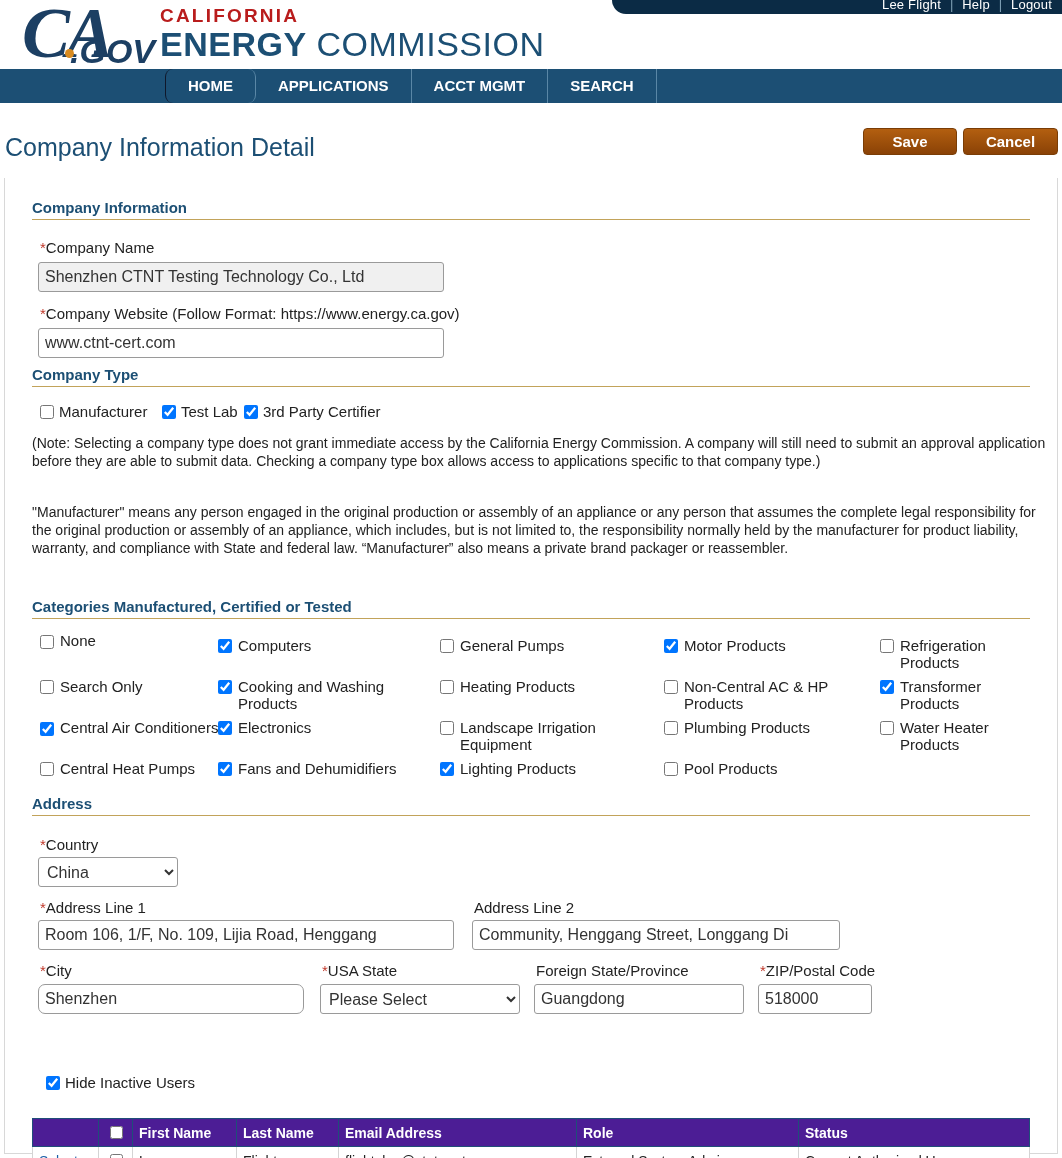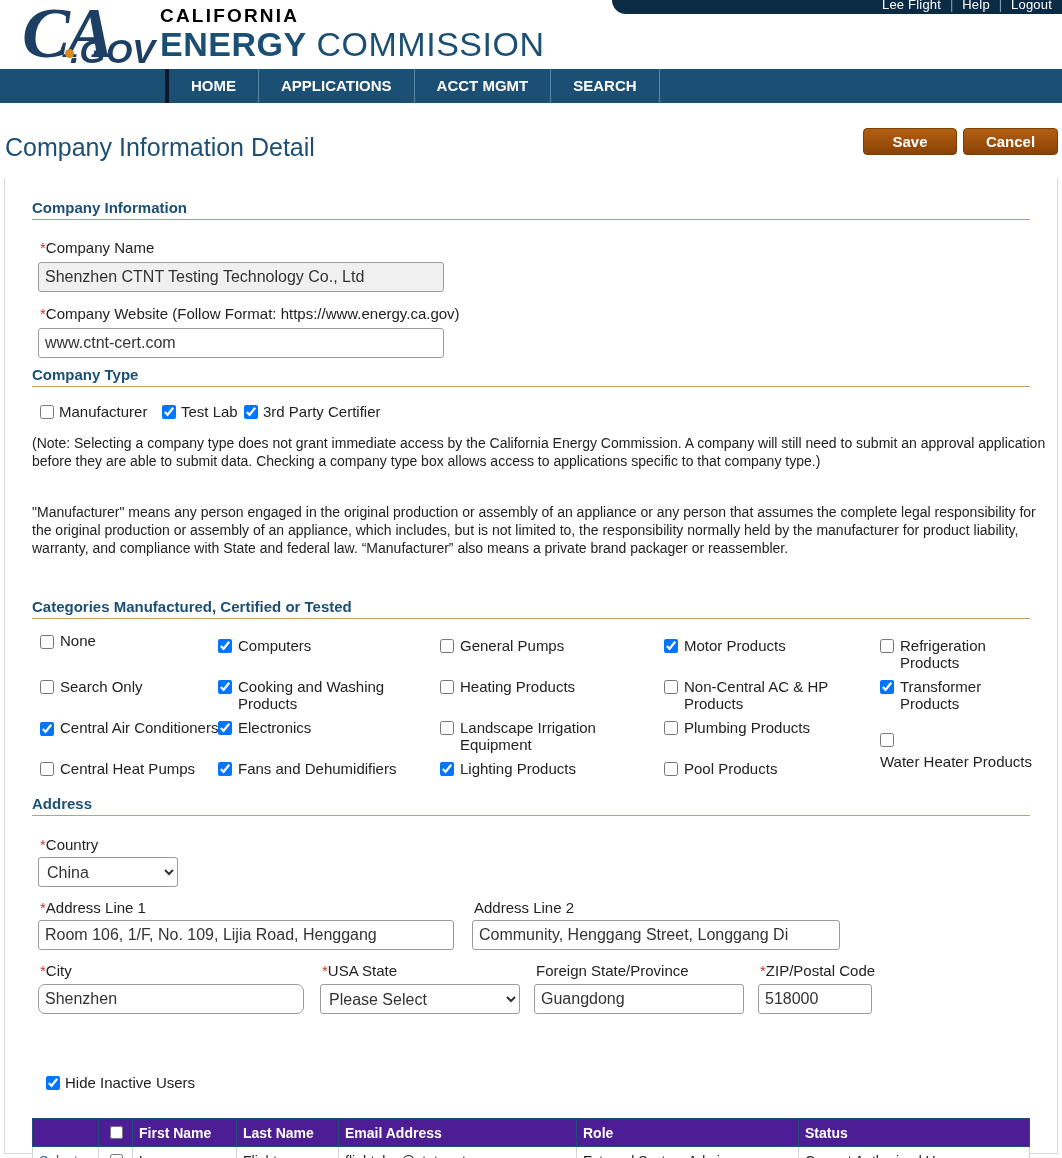--- a/index.html
+++ b/index.html
@@ -51,41 +51,41 @@
     font-style: italic; font-family: "Liberation Sans", sans-serif;
   }
   .ca-logo .dot {
     position: absolute; left: 43px; top: 47px;
     width: 9px; height: 9px; border-radius: 50%;
     background: #d98b1f;
   }
   .cec-title { position: absolute; left: 160px; top: 5px; }
   .cec-title .l1 {
     font-size: 19px; letter-spacing: 2.2px;
-    color: #000000; font-weight: bold;
+    color: #b91c1c; font-weight: bold;
   }
   .cec-title .l2 {
     font-size: 34px; letter-spacing: .5px;
     color: #1c4f74; font-weight: bold; margin-top: -2px;
   }
   .cec-title .l2 .thin { font-weight: normal; }
 
   
   .navbar {
     position: absolute; top: 69px; left: 0; width: 1062px; height: 34px;
     background: #1c4f74;
   }
   .navbar .navinner { position: absolute; left: 165px; top: 0; display: flex; }
   .navbar .navitem {
     color: #ffffff; font-size: 15px; font-weight: bold;
     padding: 8px 22px; line-height: 18px;
     border-right: 1px solid #5a87a6;
     cursor: pointer; white-space: nowrap;
   }
-  .navbar .navitem:first-child { border-left: 4px solid #0f172a; }
+  .navbar .navitem:first-child { border-left: 1px solid #0f172a; border-radius: 8px; }
   .navbar .navitem.last { border-right: 1px solid #5a87a6; }
 
   
   .page-title {
     position: absolute; left: 5px; top: 133px;
     font-size: 25px; color: #1c4f74;
   }
   .btn {
     position: absolute; top: 128px;
     height: 27px; border: 1px solid #7a3d06;
@@ -310,21 +310,21 @@
     </div>
 
     <div class="cat-cell" style="left:848px; top:7px; width:160px;">
       <input type="checkbox" id="c40" style="">
       <label for="c40">Refrigeration Products</label>
     </div>
     <div class="cat-cell" style="left:848px; top:48px; width:160px;">
       <input type="checkbox" id="c41" checked="" style="">
       <label for="c41">Transformer Products</label>
     </div>
-    <div class="cat-cell" style="left:848px; top:101px; width:160px;flex-direction:column;">
+    <div class="cat-cell" style="left:848px; top:89px; width:160px;">
       <input type="checkbox" id="c42" style="">
       <label for="c42">Water Heater Products</label>
     </div>
   </div>
 
   <div class="section" style="top:795px;">Address</div>
 
   <div class="lbl" style="left:40px; top:836px;"><span class="req">*</span><span>Country</span></div>
   <select class="sel" style="left:38px; top:857px; width:140px;">
     <option selected="">China</option>

